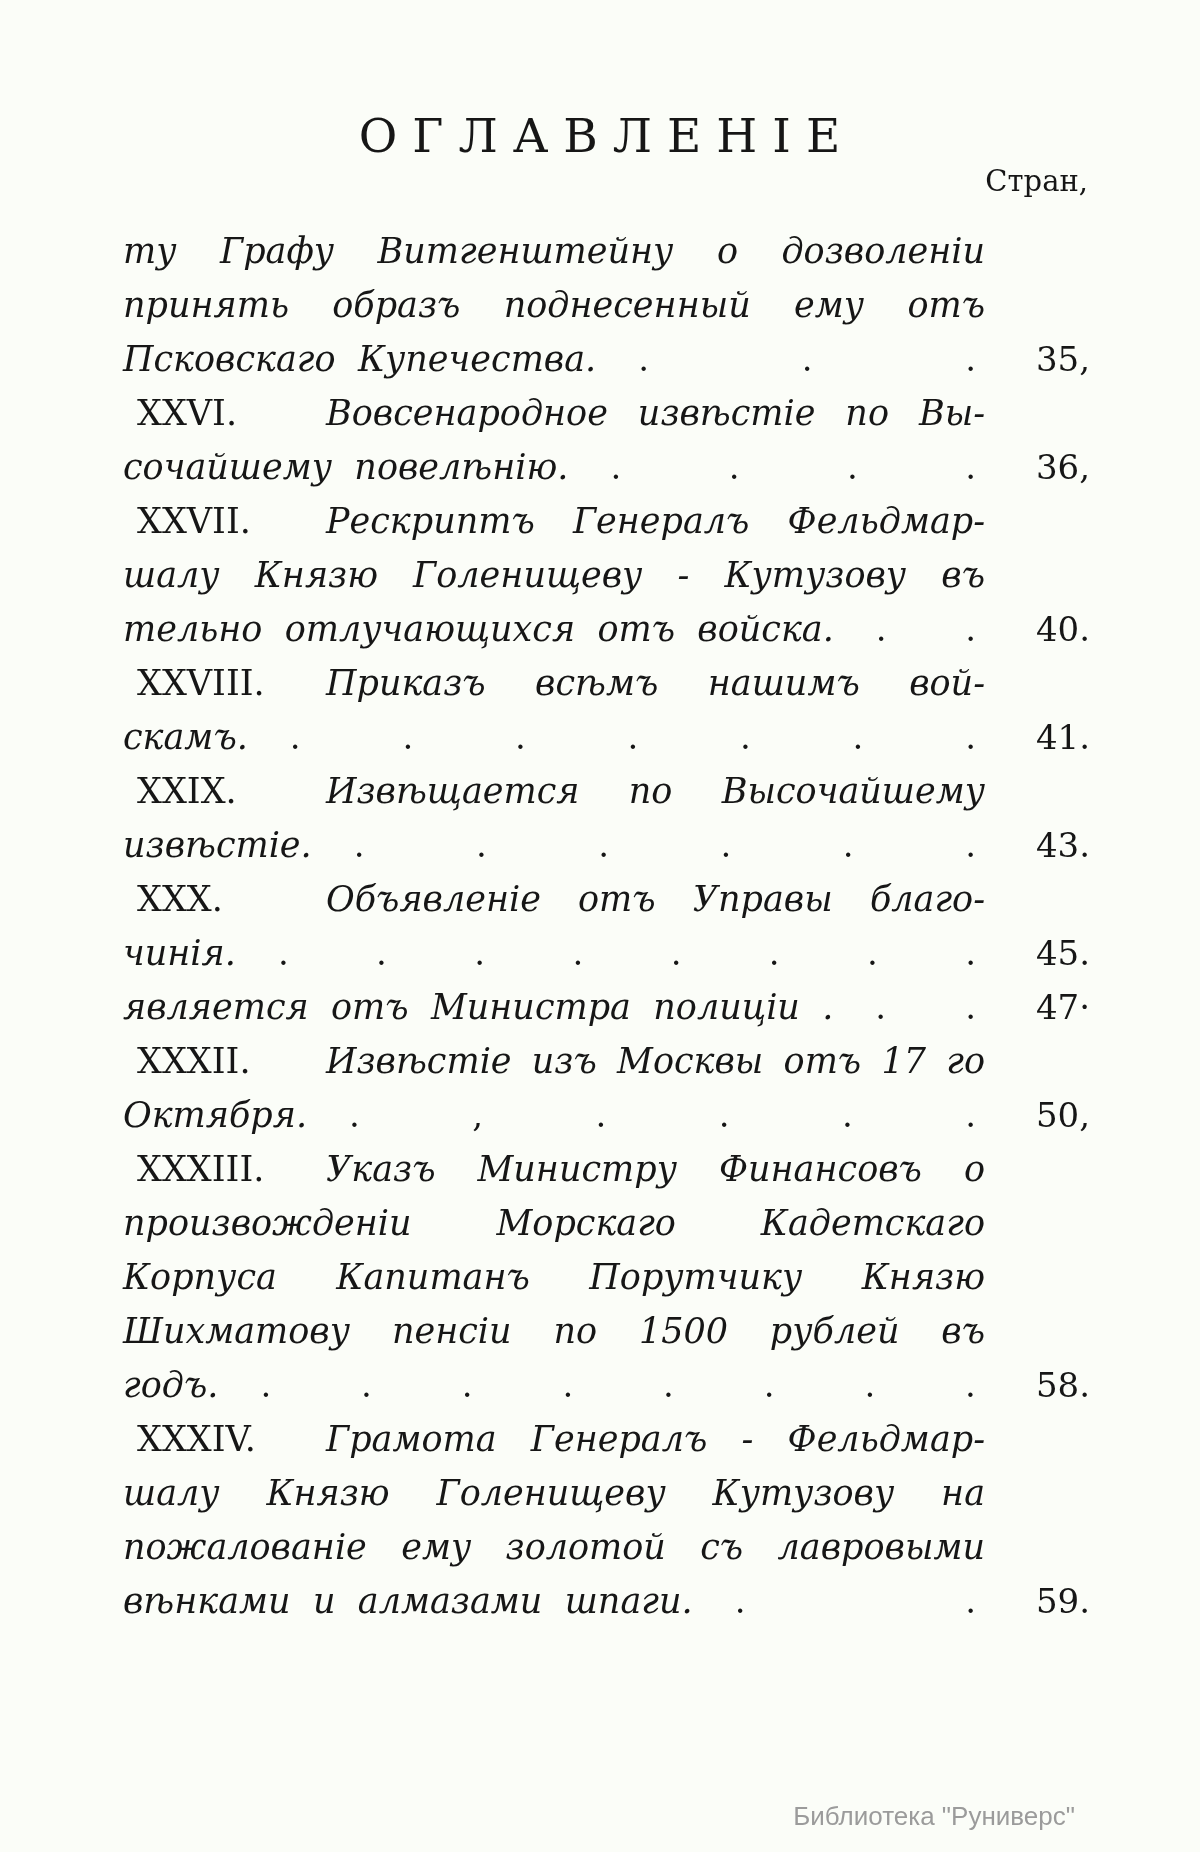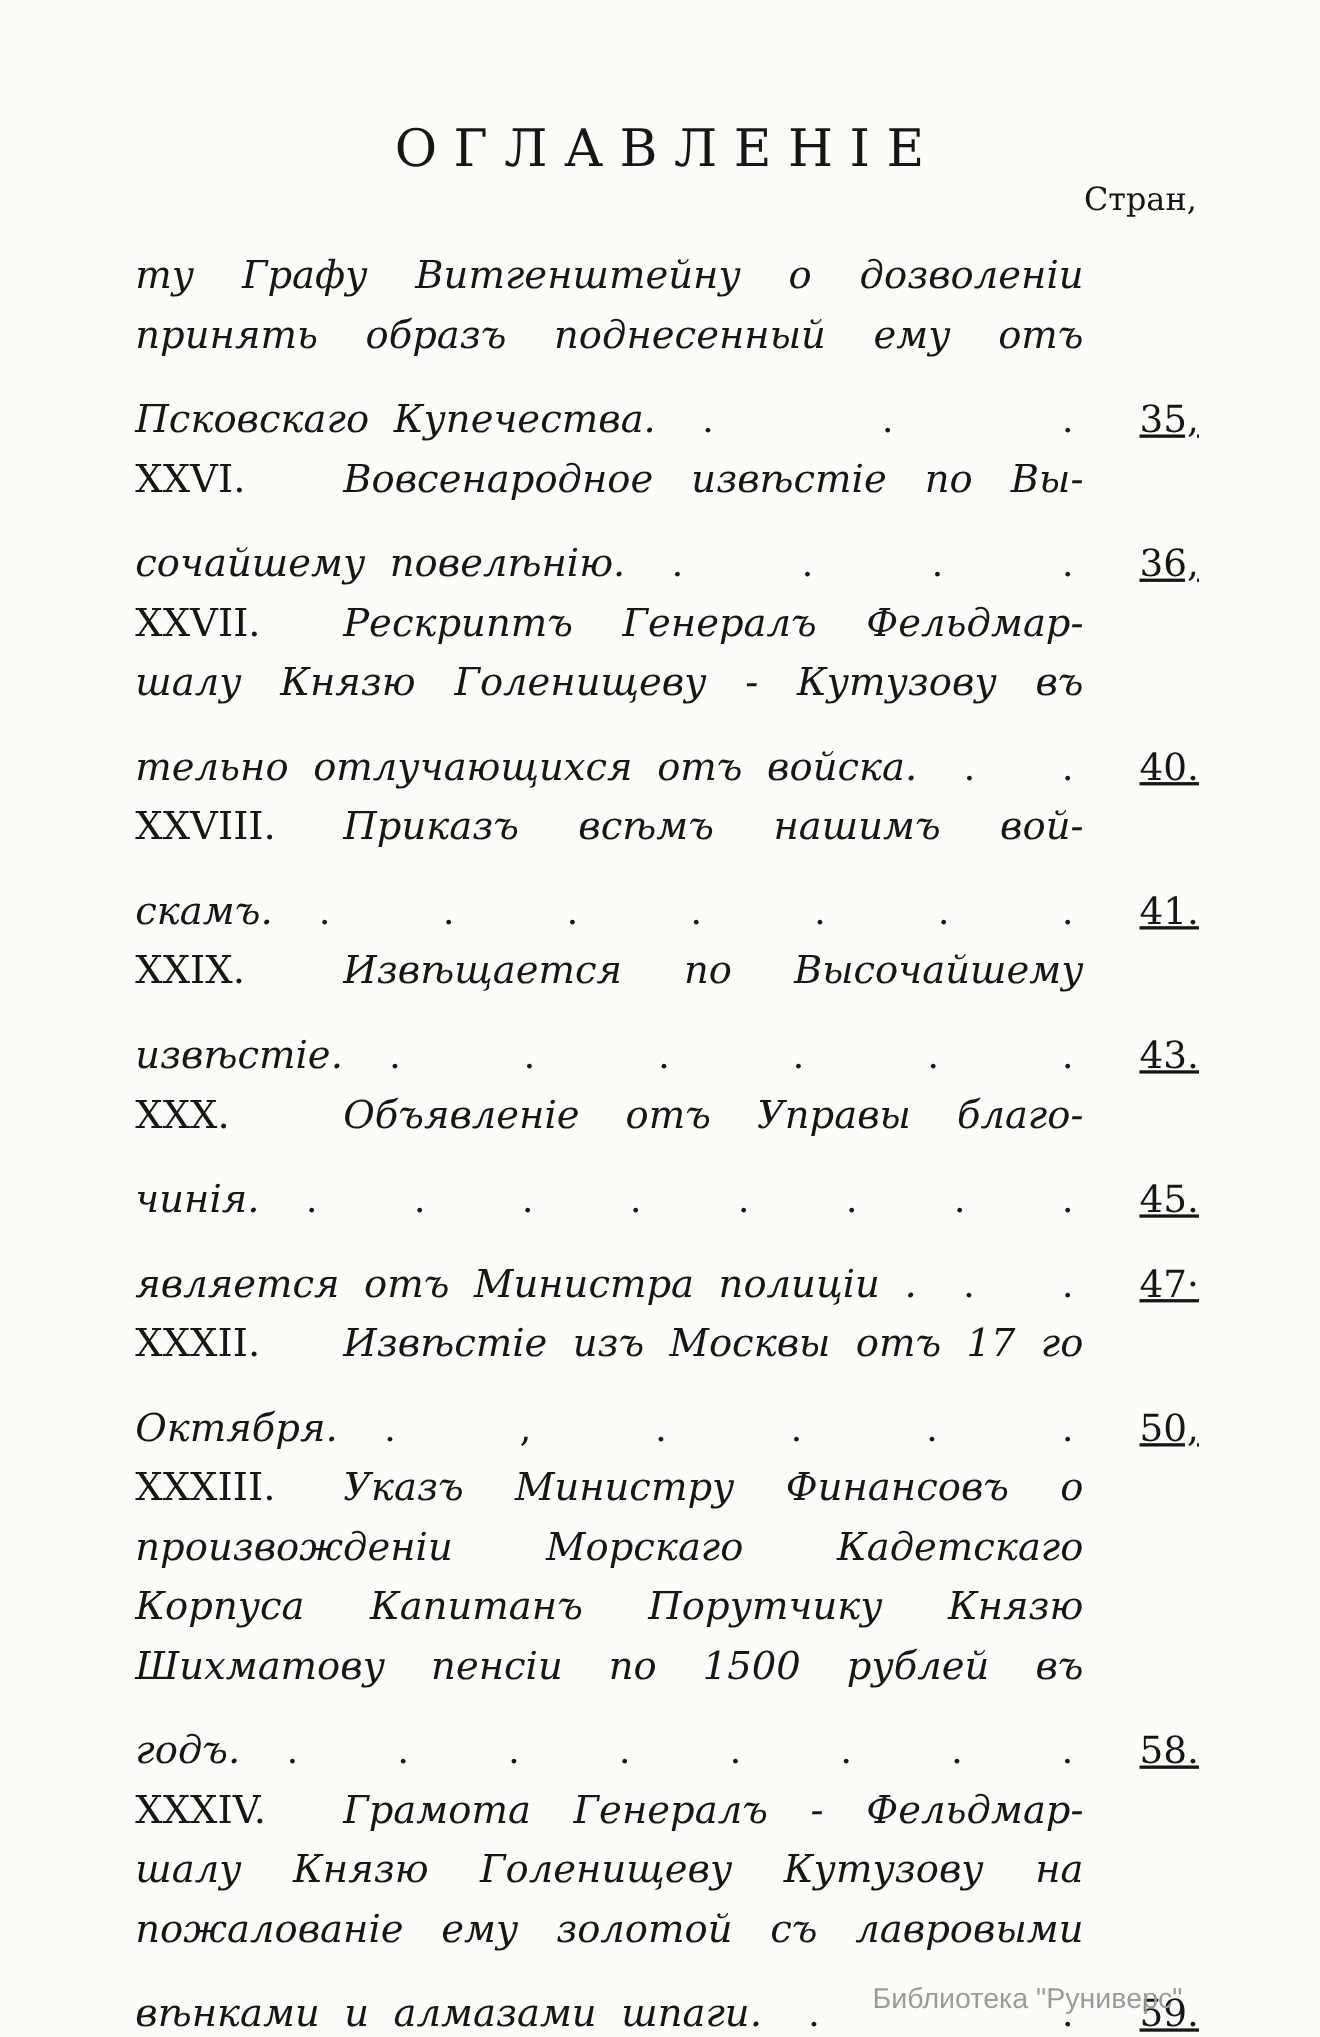--- a/index.html
+++ b/index.html
@@ -36,52 +36,51 @@
   }
   .row.fill{
     white-space:normal;
     text-align:justify;
     text-align-last:justify;
     padding-right:105px;
   }
   .row.has-page{
     display:flex;
     align-items:flex-start;
-    margin-top:23px;
   }
   .row.has-page .txt{
     word-spacing:0.32em;
     flex:0 0 auto;
   }
   .roman{
     font-style:normal;
     display:inline-block;
     width:175px;
     text-align:right;
     margin-right:14px;
+    margin-left:14px;
   }
   .dots{
     flex:1 1 auto;
     display:flex;
     justify-content:space-between;
     align-items:baseline;
     margin-left:42px;
     margin-right:28px;
     font-style:normal;
     font-size:34px;
   }
   .dots span{display:inline-block;}
   .pageno{
     flex:0 0 auto;
     font-style:normal;
     font-size:34px;
     width:86px;
     text-align:right;
     margin-left:auto;
-    text-decoration:underline;
   }
   .watermark{
     position:absolute;top:1801px;right:125px;
     font-family:"Liberation Sans", sans-serif;
     font-size:26px;line-height:30px;
     color:#9b9b9b;
   }
 </style>
 </head>
 <body>

